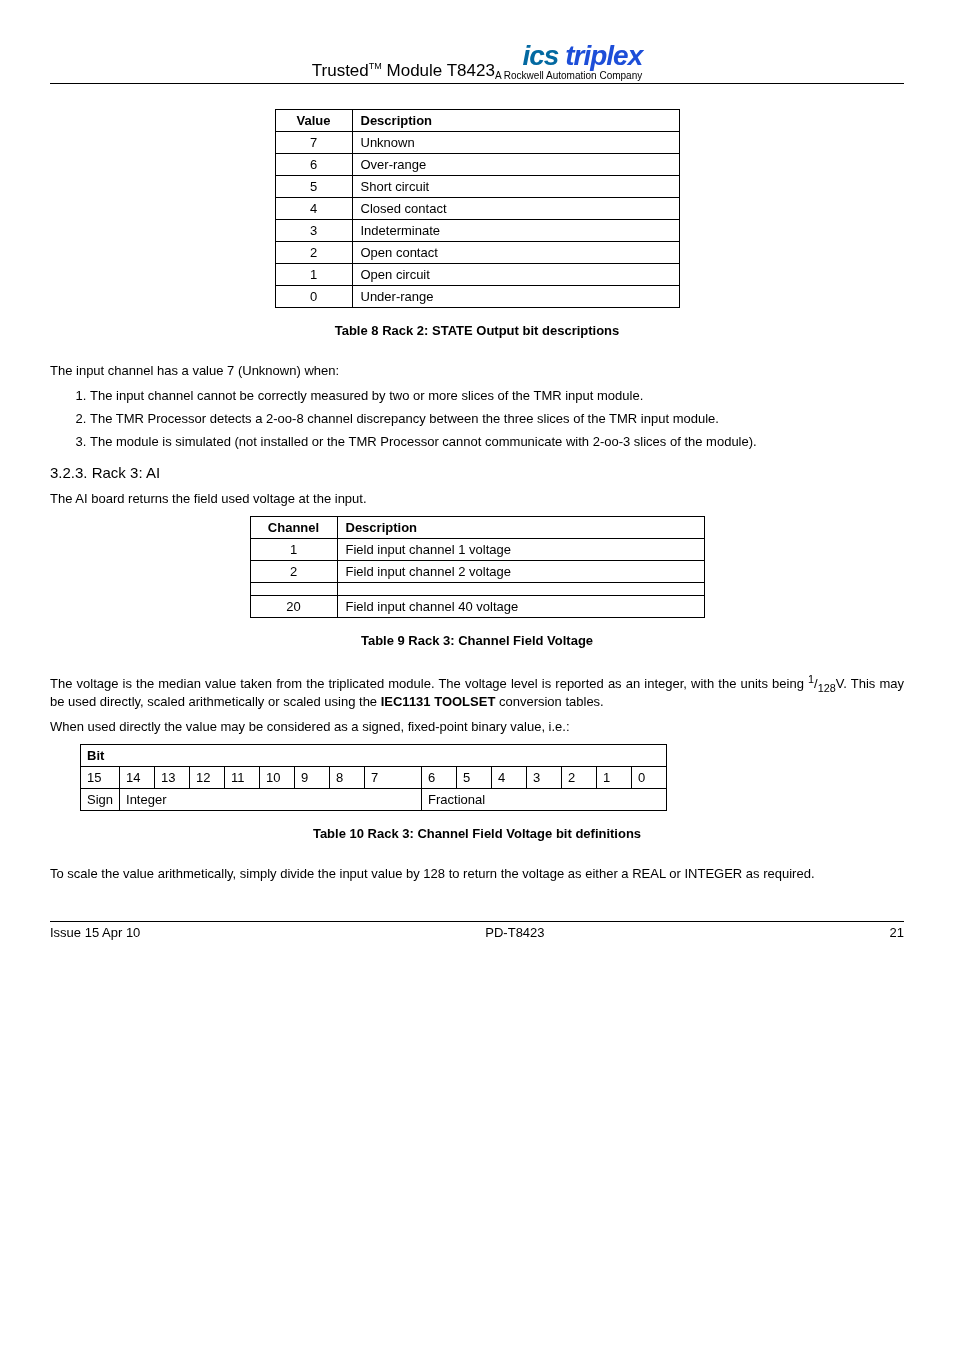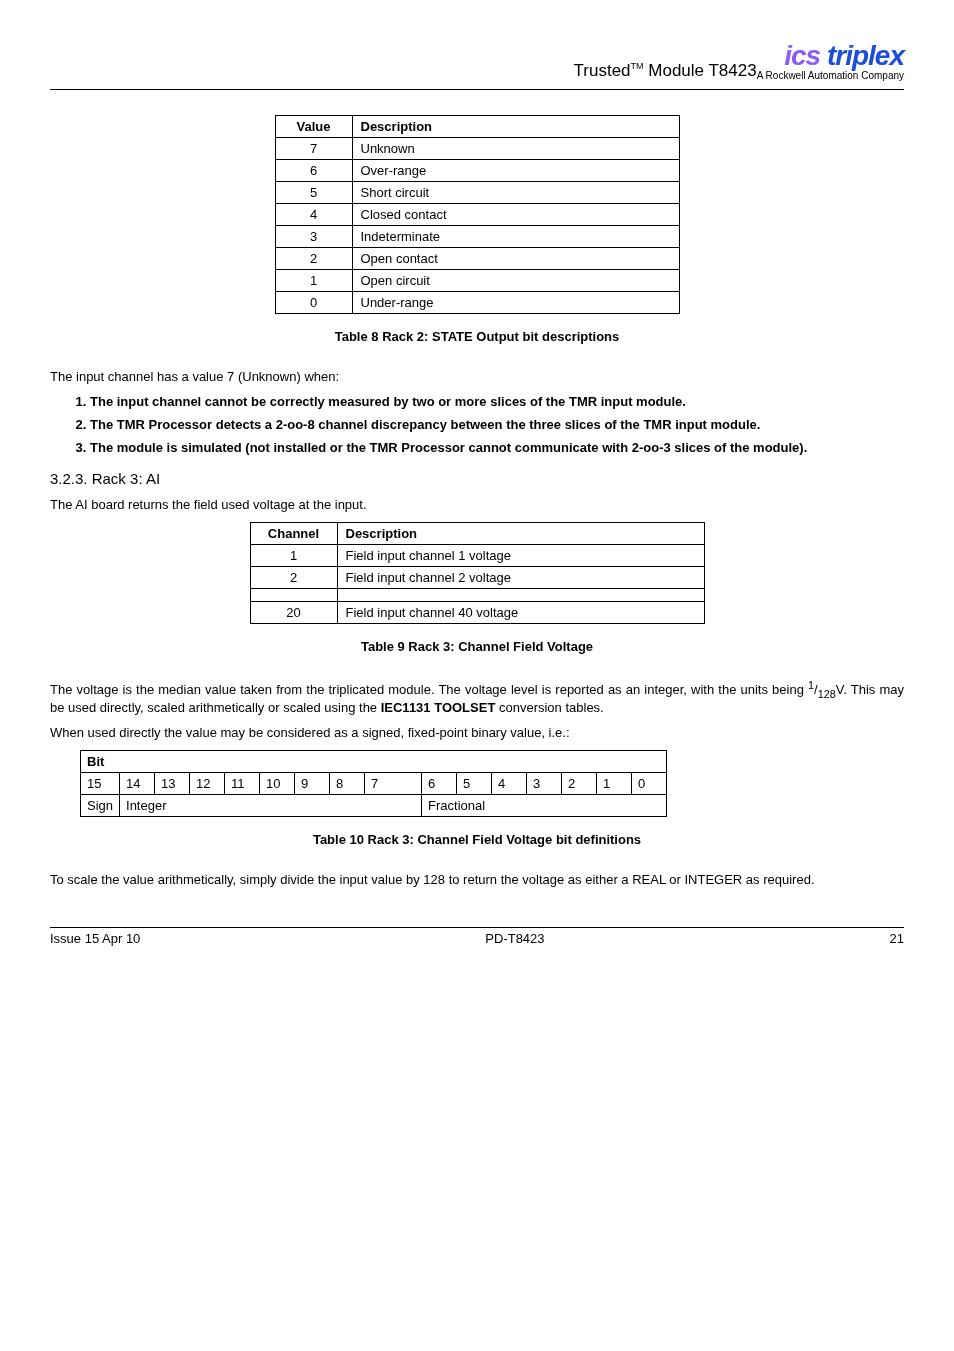--- a/index.html
+++ b/index.html
@@ -7,39 +7,39 @@
     font-size: 13px;
     color: #000;
     margin: 0;
     padding: 40px 50px;
     width: 954px;
     box-sizing: border-box;
     background: #fff;
   }
   .header {
     display: flex;
-    justify-content: flex-end;
+    justify-content: center;
     align-items: flex-end;
     border-bottom: 1px solid #000;
-    padding-bottom: 8px;
+    padding-bottom: 2px;
     margin-bottom: 25px;
   }
   .header-left {
     font-size: 17px;
   }
   .header-right {
     text-align: right;
   }
   .logo {
     font-size: 28px;
     font-weight: bold;
     font-style: italic;
     letter-spacing: -1px;
   }
-  .logo .ics { color: #8b5cf6; }
+  .logo .ics { color: #0369a1; }
   .logo .trip { color: #1d4ed8; font-weight: bold;}
   .tagline {
     font-size: 10px;
     color: #000;
     margin-top: -2px;
   }
   .tagline b { font-weight: normal; }
   table.simple {
     border-collapse: collapse;
     margin: 0 auto;
@@ -58,21 +58,20 @@
   .table-caption {
     text-align: center;
     font-weight: bold;
     margin: 15px 0 25px;
     font-size: 13px;
   }
   p { margin: 10px 0; text-align: justify; }
   ol.numbered {
     margin: 5px 0 15px 40px;
     padding: 0;
-    font-weight: bold;
   }
   ol.numbered li {
     margin-bottom: 8px;
     text-align: justify;
     padding-right: 10px;
   }
   .section-heading {
     font-size: 15px;
     margin: 15px 0 8px;
   }

